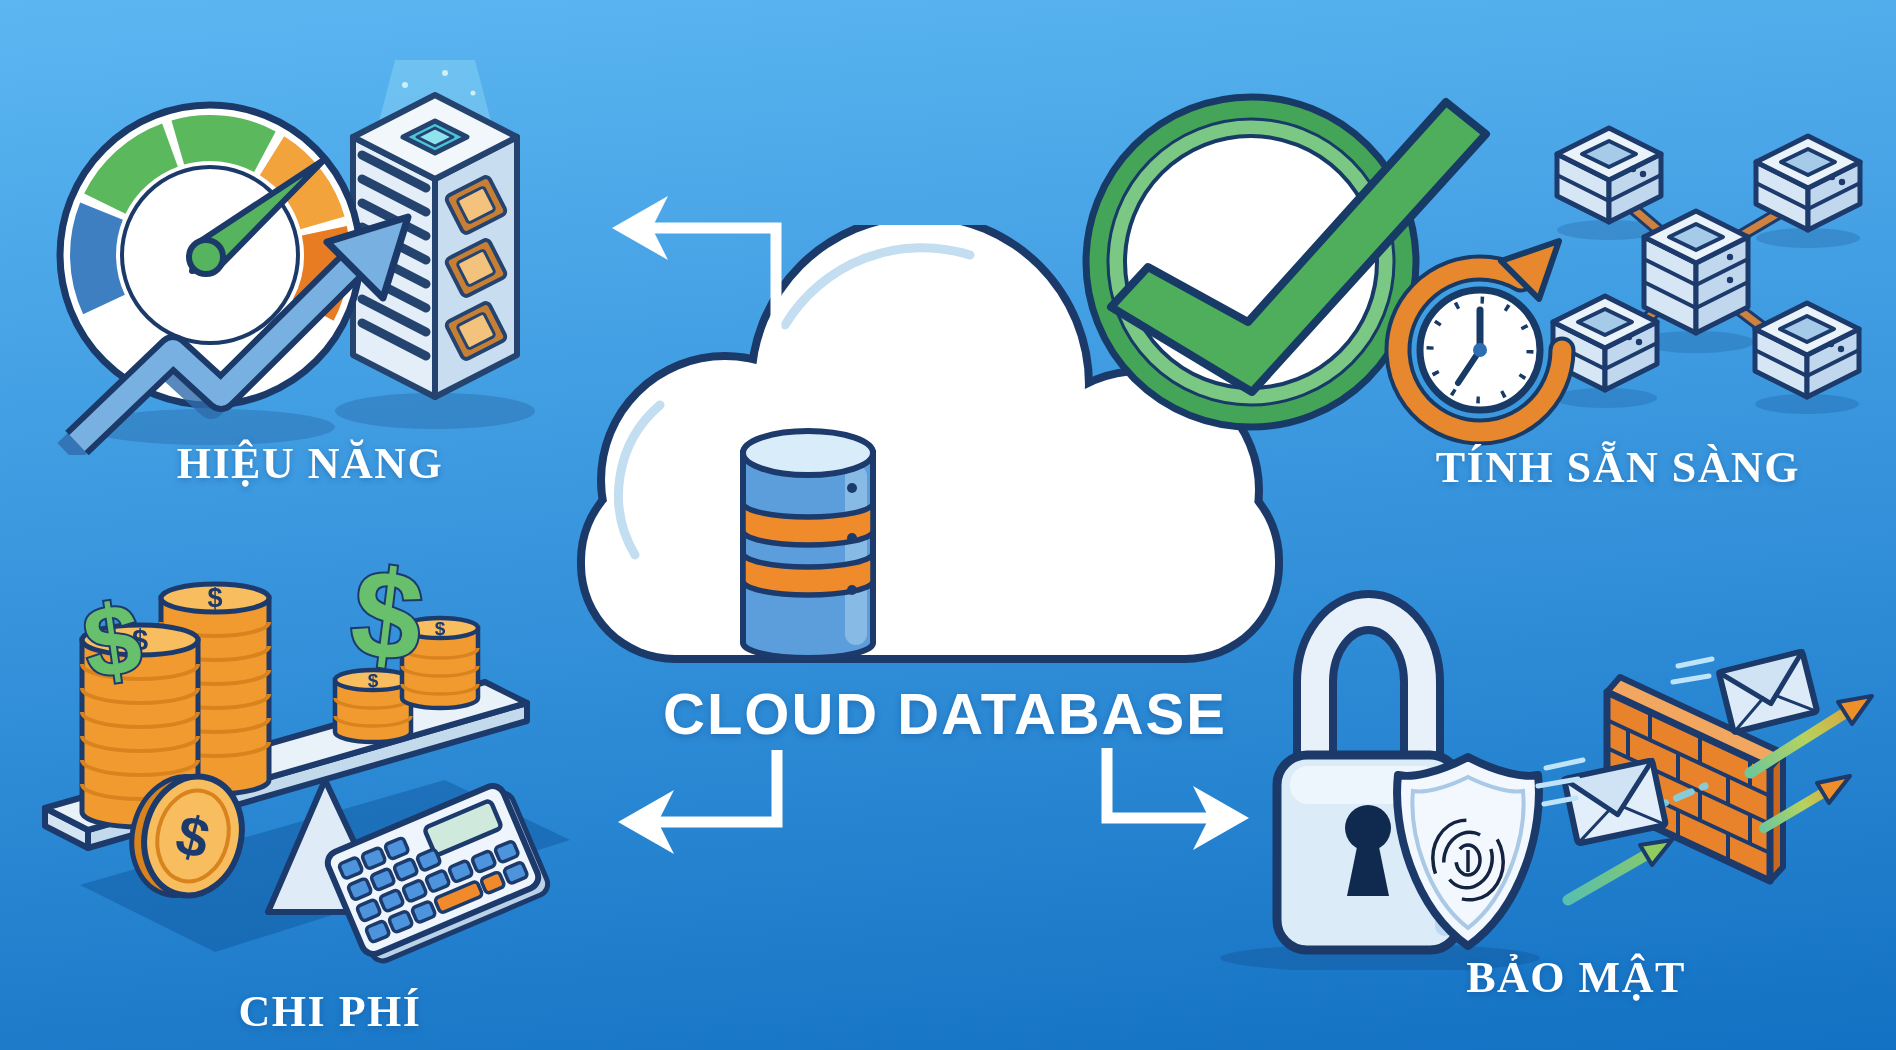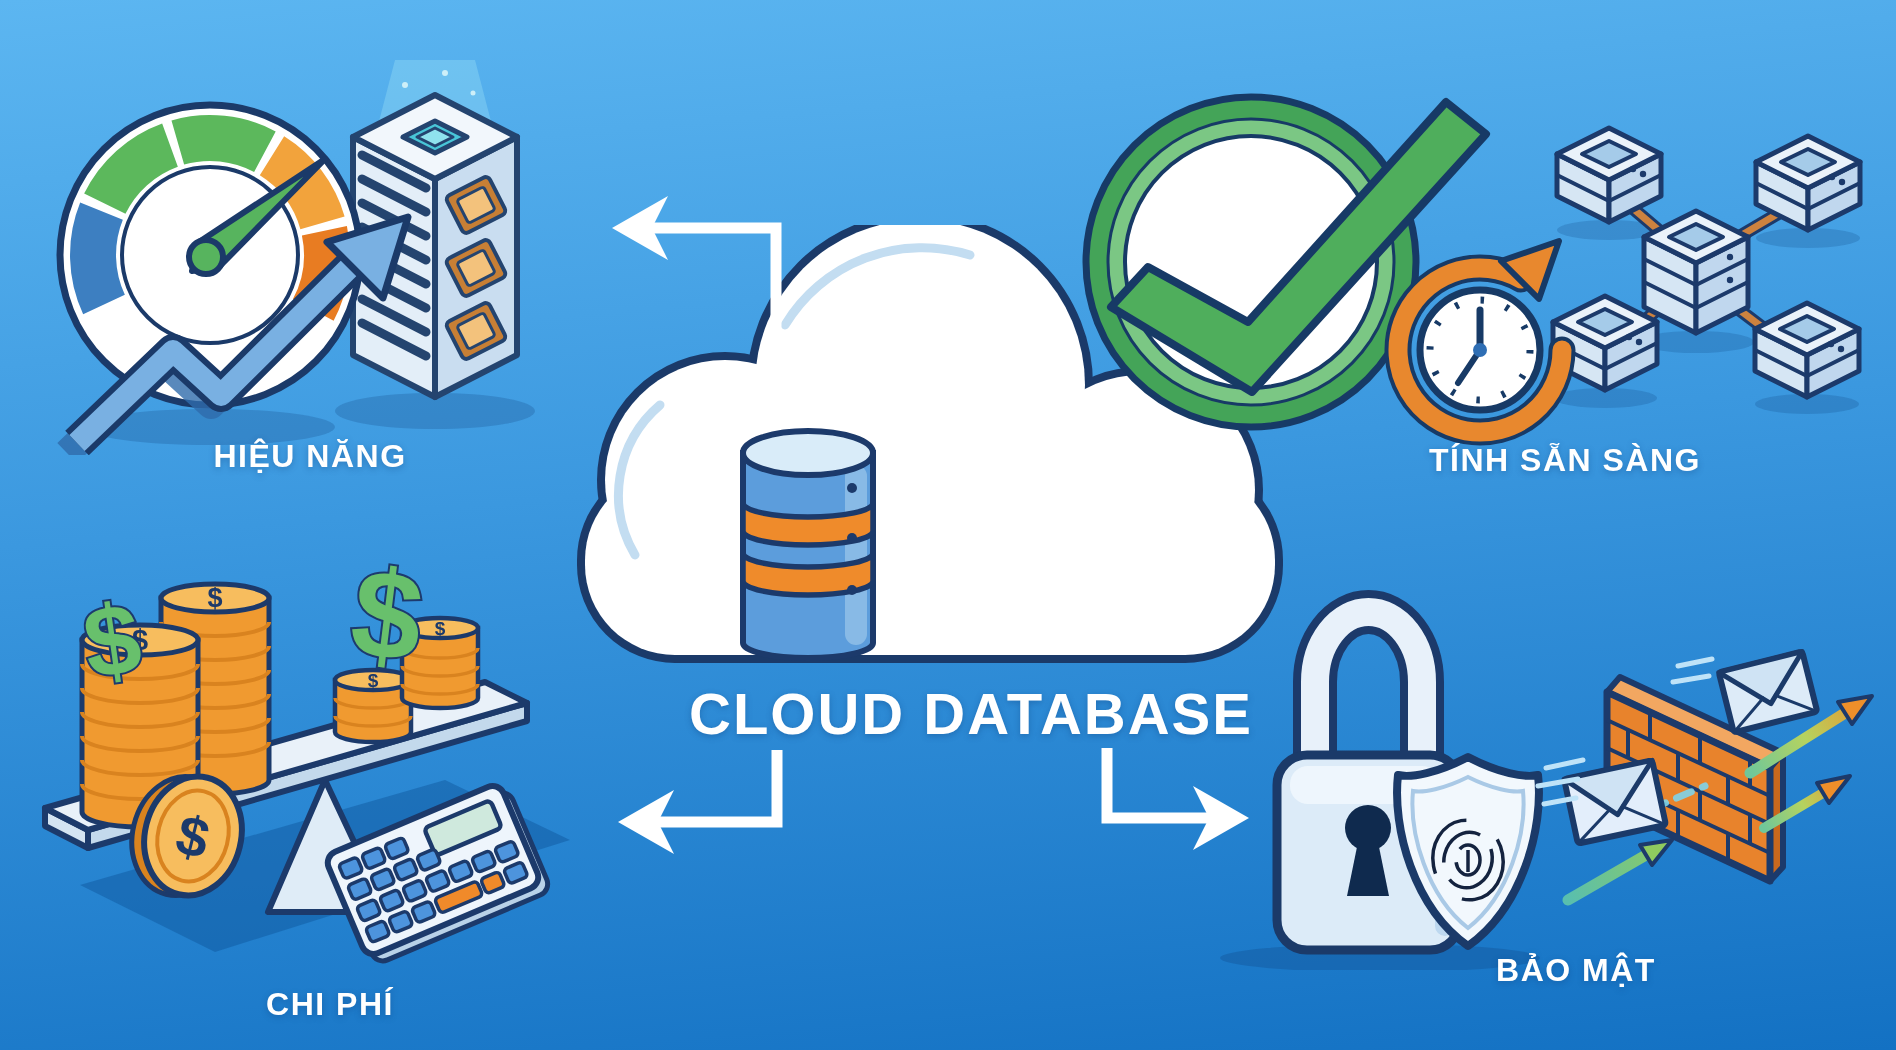--- a/index.html
+++ b/index.html
@@ -3,21 +3,21 @@
 <meta charset="utf-8">
 <style>
   html,body{margin:0;padding:0;background:#1470c2;}
   .stage{position:relative;width:1896px;height:1050px;overflow:hidden;
     background:linear-gradient(175deg,#5cb6f1 0%,#3b98df 45%,#1371c3 100%);
     font-family:"Liberation Sans","DejaVu Sans",sans-serif;}
   .abs{position:absolute;}
   .lbl{position:absolute;color:#ffffff;font-weight:bold;text-align:center;
     letter-spacing:1.5px;white-space:nowrap;
     text-shadow:0 2px 6px rgba(15,60,120,.35);}
-  .lbl.q{font-size:32px;}
+  .lbl.q{font-size:44px;font-family:Liberation Serif, serif;}
   .lbl.t{font-size:58px;letter-spacing:2px;}
   svg{display:block;}
   svg text.coin{fill:#1c3a6b;font-weight:bold;text-anchor:middle;
     font-family:"Liberation Sans","DejaVu Sans",sans-serif;}
   svg text.cash{fill:#68c06c;stroke:#1d3a6e;stroke-width:4px;paint-order:stroke;
     font-weight:bold;text-anchor:middle;
     font-family:"Liberation Sans","DejaVu Sans",sans-serif;}
 </style>
 </head>
 <body>
@@ -200,21 +200,21 @@
         <path d="M465,217 A82,82 0 1 0 506,288" fill="none" stroke="#173a66" stroke-width="27" stroke-linecap="round"></path>
         <path d="M465,217 A82,82 0 1 0 506,288" fill="none" stroke="#e8882e" stroke-width="19" stroke-linecap="round"></path>
         <polygon points="503,179 483,237 445,199" fill="#e8882e" stroke="#173a66" stroke-width="6" stroke-linejoin="round"></polygon>
         <circle cx="424" cy="288" r="60" fill="#ffffff" stroke="#173a66" stroke-width="7"></circle>
         <circle cx="424" cy="288" r="50" fill="none" stroke="#173a66" stroke-width="7" stroke-dasharray="3.5 22.7"></circle>
         <path d="M424,288 L424,248" stroke="#173a66" stroke-width="7" stroke-linecap="round"></path>
         <path d="M424,288 L402,321" stroke="#173a66" stroke-width="6" stroke-linecap="round"></path>
         <circle cx="424" cy="288" r="7" fill="#2e6eb4"></circle>
       </g>
     </svg>
-    <div class="lbl q" style="left:1330px;top:442px;width:470px;">TÍNH SẴN SÀNG</div>
+    <div class="lbl q" style="left:1330px;top:442px;width:470px;text-align:right;">TÍNH SẴN SÀNG</div>
   </div>
 
   <div class="abs" style="left:0;top:0;">
     <svg class="abs" style="left:25px;top:540px;" width="560" height="430" viewBox="0 0 560 430">
       <polygon points="55,345 420,240 545,300 190,412" fill="rgba(13,82,150,.42)"></polygon>
       <g stroke="#1c3a6b" stroke-linejoin="round">
         <polygon points="300,240 243,372 362,372" fill="#dfecf7" stroke-width="6"></polygon>
         <polygon points="63,290 502,163 502,181 63,308" fill="#c3d9ec" stroke-width="6"></polygon>
         <polygon points="20,268 63,290 63,308 20,286" fill="#d4e4f2" stroke-width="6"></polygon>
         <polygon points="20,268 460,142 502,163 63,290" fill="#e9f1f9" stroke-width="6"></polygon>
@@ -374,15 +374,15 @@
         <polygon points="822,228 802,256 788,234" fill="#ef8f2a" stroke="#1c3a6b" stroke-width="4" stroke-linejoin="round"></polygon>
         <path d="M714,360 L773,325" stroke="url(#ga2)" stroke-width="10" fill="none"></path>
         <polygon points="800,308 779,335 767,315" fill="#ef8f2a" stroke="#1c3a6b" stroke-width="4" stroke-linejoin="round"></polygon>
         <path d="M518,432 L596,387" stroke="url(#ga3)" stroke-width="11" fill="none"></path>
         <polygon points="622,372 602,397 590,377" fill="#8fcb5f" stroke="#1c3a6b" stroke-width="4" stroke-linejoin="round"></polygon>
       </g>
     </svg>
     <div class="lbl q" style="left:1376px;top:952px;width:400px;">BẢO MẬT</div>
   </div>
 
-  <div class="lbl t" style="left:621px;top:680px;width:700px;">CLOUD DATABASE</div>
+  <div class="lbl t" style="left:595px;top:680px;width:700px;">CLOUD DATABASE</div>
 
 </div>
 
 </body></html>

